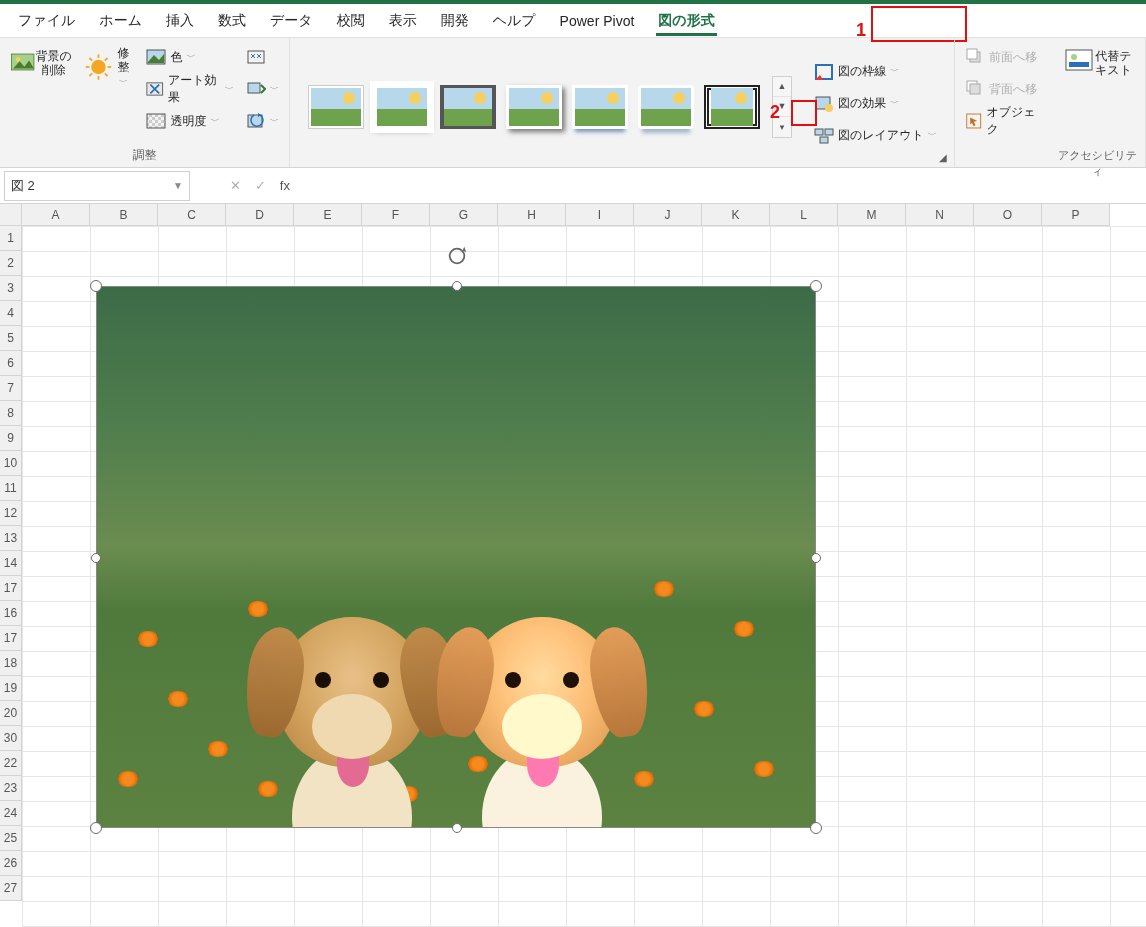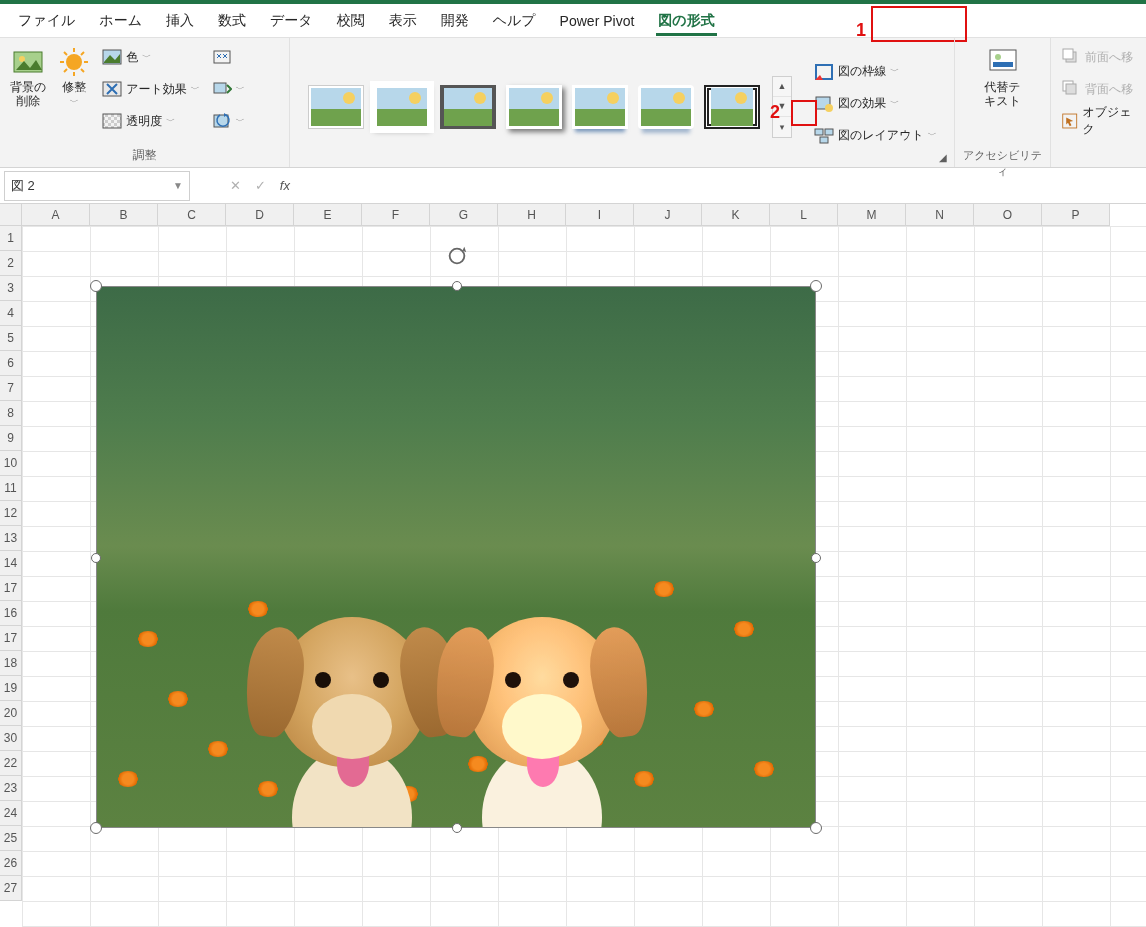--- a/index.html
+++ b/index.html
@@ -14,21 +14,21 @@
   .tab.active { color: #217346; font-weight: 600; }
   .tab.active::after { content: ""; position: absolute; left: 10px; right: 10px; bottom: 0px; height: 3px; background: #217346; }
   .annot-box { border: 2.5px solid #e01010; position: absolute; pointer-events: none; }
   .annot-label { color: #e01010; font-weight: 700; font-size: 18px; position: absolute; }
 
   
   .ribbon { height: 130px; background: #f3f3f3; display: flex; border-bottom: 1px solid #d4d4d4; font-size: 12px; color: #262626; }
   .rgroup { display: flex; flex-direction: column; justify-content: space-between; border-right: 1px solid #e1e1e1; padding: 4px 6px 2px 6px; position: relative; }
   .rgroup .label { text-align: center; color: #5f5f5f; font-size: 12px; padding-top: 2px; height: 20px; line-height: 16px;}
   .rrow { display: flex; align-items: flex-start; gap: 4px; flex: 1; }
-  .bigbtn { display: flex; flex-direction: column; align-items: center; justify-content: flex-start; padding: 4px 4px; min-width: 40px; cursor: default;}
+  .bigbtn { display: flex; align-items: center; justify-content: flex-start; padding: 4px 4px; min-width: 40px; cursor: default;}
   .bigbtn .ic { width: 32px; height: 32px; margin-bottom: 2px;}
   .bigbtn .txt { font-size: 12px; text-align: center; line-height: 14px;}
   .smcol { display: flex; flex-direction: column; gap: 2px; }
   .smbtn { display: flex; align-items: center; gap: 4px; padding: 2px 4px; font-size: 12px; cursor: default; height: 30px;}
   .smbtn .ic { width: 20px; height: 20px;}
   .caret { font-size: 9px; color: #5f5f5f;}
   .launcher { position: absolute; right: 3px; bottom: 3px; width: 12px; height: 12px; font-size: 10px; color: #5f5f5f;}
 
   
   .gallery { display: flex; align-items: center; gap: 10px; padding: 10px 8px 4px 12px;}
@@ -263,74 +263,74 @@
           <span>図のレイアウト</span>
             <span class="caret">﹀</span>
         </div>
       </div>
     </div>
     <div class="launcher">◢</div>
   </div>
   <div class="annot-box" style="left:791px; top:100px; width:26px; height:26px;"></div>
   <div class="annot-label" style="left:770px; top:102px;">2</div>
 
+  <div class="rgroup" style="flex:1; border-right:none;">
+    <div class="rrow">
+      <div class="smcol">
+        <div class="smbtn disabled">
+            <svg class="ic" viewBox="0 0 20 20">
+              <rect x="5" y="5" width="10" height="10" fill="#ddd" stroke="#aaa"></rect>
+              <rect x="2" y="2" width="10" height="10" fill="#fff" stroke="#aaa"></rect>
+            </svg>
+            <span>前面へ移</span>
+          </div>
+        <div class="smbtn disabled">
+            <svg class="ic" viewBox="0 0 20 20">
+              <rect x="2" y="2" width="10" height="10" fill="#fff" stroke="#aaa"></rect>
+              <rect x="5" y="5" width="10" height="10" fill="#ddd" stroke="#aaa"></rect>
+            </svg>
+            <span>背面へ移</span>
+          </div>
+        <div class="smbtn">
+            <svg class="ic" viewBox="0 0 20 20">
+              <rect x="2" y="2" width="16" height="16" fill="none" stroke="#c07020"></rect>
+              <path d="M6 6 L14 10 L10 11 L12 15 L10 16 L8 12 L6 14 Z" fill="#c07020"></path>
+            </svg>
+            <span>オブジェク</span>
+          </div>
+      </div>
+    </div>
+    <div class="label"></div>
+  </div>
+
   <div class="rgroup" style="width:96px;">
     <div class="rrow" style="justify-content:center;">
       <div class="bigbtn">
         <svg class="ic" viewBox="0 0 32 32">
             <rect x="3" y="4" width="26" height="20" fill="#fff" stroke="#555"></rect>
             <rect x="6" y="16" width="20" height="5" fill="#2e6fb4"></rect>
             <circle cx="11" cy="11" r="3" fill="#a7d08c"></circle>
           </svg>
         <span class="txt" style="white-space:pre;">代替テ
 キスト</span>
       </div>
     </div>
     <div class="label" style="font-size:11px;">アクセシビリティ</div>
   </div>
-
-  <div class="rgroup" style="flex:1; border-right:none;">
-    <div class="rrow">
-      <div class="smcol">
-        <div class="smbtn disabled">
-            <svg class="ic" viewBox="0 0 20 20">
-              <rect x="5" y="5" width="10" height="10" fill="#ddd" stroke="#aaa"></rect>
-              <rect x="2" y="2" width="10" height="10" fill="#fff" stroke="#aaa"></rect>
-            </svg>
-            <span>前面へ移</span>
-          </div>
-        <div class="smbtn disabled">
-            <svg class="ic" viewBox="0 0 20 20">
-              <rect x="2" y="2" width="10" height="10" fill="#fff" stroke="#aaa"></rect>
-              <rect x="5" y="5" width="10" height="10" fill="#ddd" stroke="#aaa"></rect>
-            </svg>
-            <span>背面へ移</span>
-          </div>
-        <div class="smbtn">
-            <svg class="ic" viewBox="0 0 20 20">
-              <rect x="2" y="2" width="16" height="16" fill="none" stroke="#c07020"></rect>
-              <path d="M6 6 L14 10 L10 11 L12 15 L10 16 L8 12 L6 14 Z" fill="#c07020"></path>
-            </svg>
-            <span>オブジェク</span>
-          </div>
-      </div>
-    </div>
-    <div class="label"></div>
-  </div>
 </div>
 
 <div class="fxbar">
   <div class="namebox">
     <span>図 2</span>
     <span class="dd">▼</span>
   </div>
   <div class="fx-icons">
     <span>✕</span>
     <span>✓</span>
-    <span style="font-style:italic; color:#555;">fx</span>
+    <span style="color:#555;">fx</span>
   </div>
   <div class="fx-input"></div>
 </div>
 
 <div class="sheet">
   <div class="corner"></div>
   <div class="colhdrs" id="colhdrs">
       <div class="colhdr">A</div>
       <div class="colhdr">B</div>
       <div class="colhdr">C</div>

